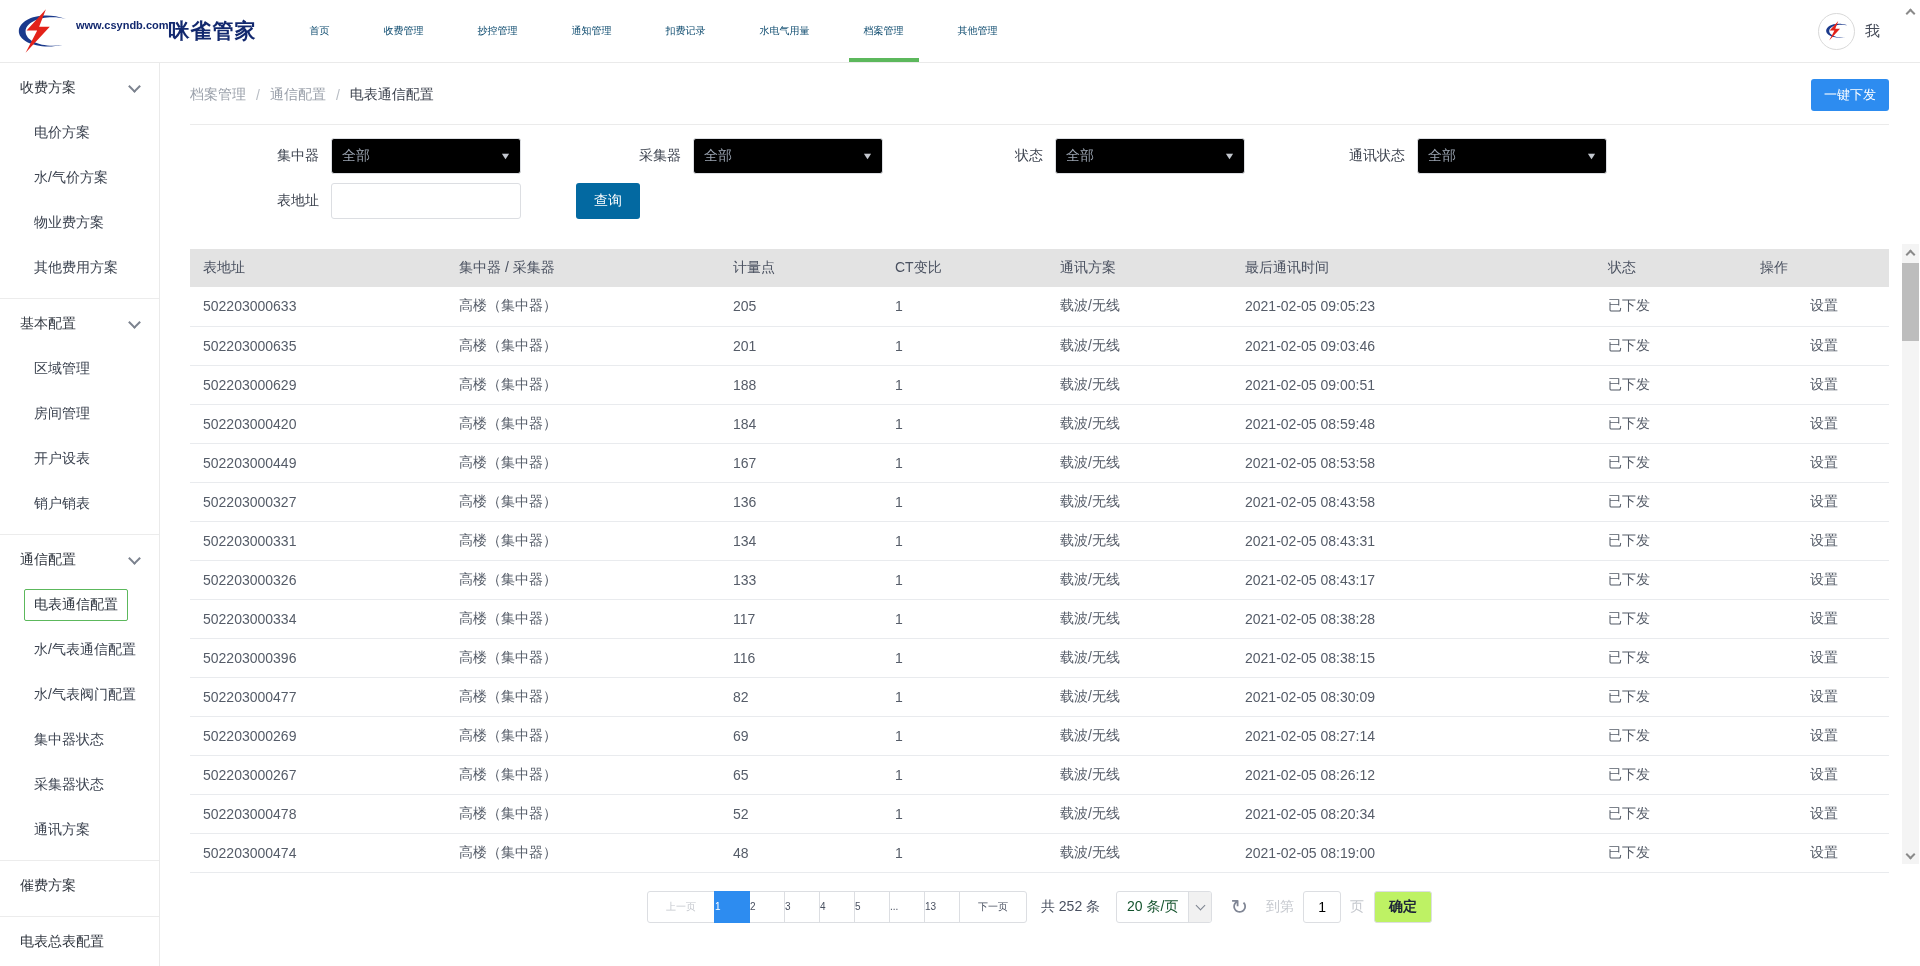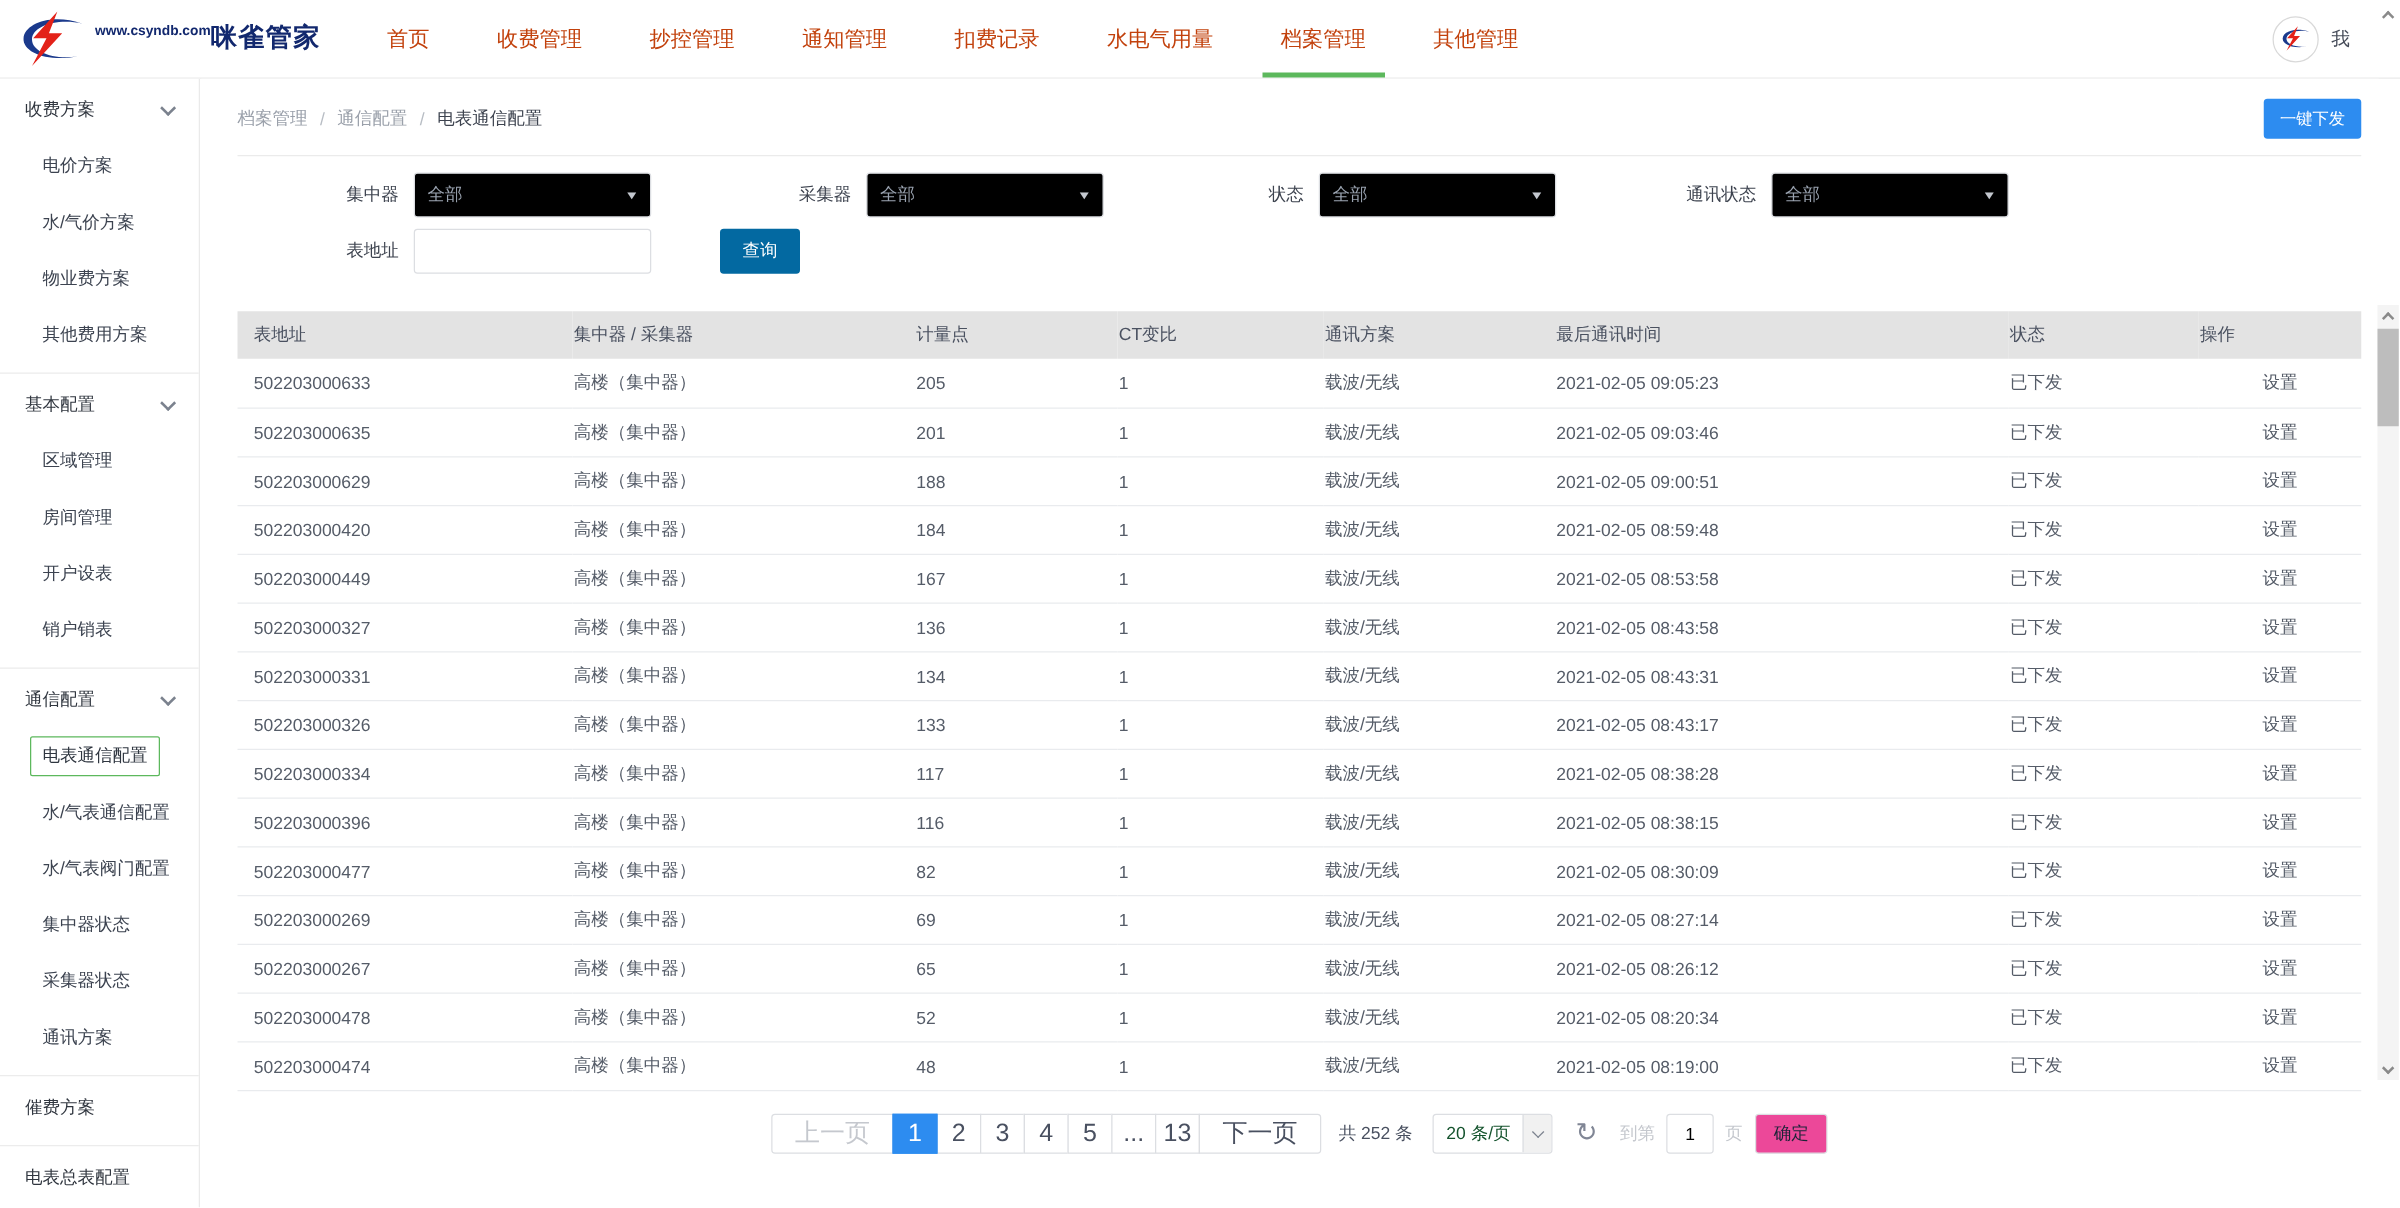--- a/index.html
+++ b/index.html
@@ -9,21 +9,21 @@
     background:#fff; color:#515a6e;
     font-family:"Liberation Sans","DejaVu Sans",sans-serif; font-size:14px;
   }
   
   .topbar { height:63px; display:flex; align-items:center; border-bottom:1px solid #eaeaea; padding-left:14px; background:#fff; }
   .brand { display:flex; align-items:center; }
   .brand-txt { margin-left:4px; display:flex; flex-direction:row; line-height:1.05; }
   .brand-url { font-size:11px; font-weight:bold; color:#12286e; }
   .brand-name { font-size:21px; font-weight:bold; color:#12286e; letter-spacing:1px; }
   .top-nav { display:flex; margin-left:26px; height:100%; }
-  .nav-item { padding:0 27px; display:flex; align-items:center; position:relative; color:#c2410c; font-size:17px; cursor:pointer; white-space:nowrap; }
+  .nav-item { padding:0 27px; display:flex; align-items:center; position:relative; color:#0c4a6e; font-size:10px; cursor:pointer; white-space:nowrap; }
   .nav-item.active::after { content:""; position:absolute; left:12px; right:12px; bottom:0; height:4px; background:#5cb85c; }
   .top-right { margin-left:auto; display:flex; align-items:center; margin-right:40px; }
   .avatar { width:37px; height:37px; border-radius:50%; border:1px solid #d9d9d9; display:flex; align-items:center; justify-content:center; cursor:pointer; background:#fff; }
   .user-label { margin-left:10px; font-size:15px; color:#464c59; cursor:pointer; }
   
   .sidebar { position:absolute; top:63px; left:0; bottom:0; width:160px; border-right:1px solid #eaeaea; background:#fff; }
   .side-group { border-bottom:1px solid #ececec; padding:3px 0 8px; }
   .side-group:last-child { border-bottom:none; }
   .group-header { height:44px; display:flex; align-items:center; justify-content:space-between; padding:0 20px; color:#30363f; cursor:pointer; }
   .chev { width:9px; height:9px; border-right:2px solid #7b828e; border-bottom:2px solid #7b828e; transform:rotate(45deg); margin-top:-4px; }
@@ -50,33 +50,33 @@
   
   .data-table { margin-top:30px; width:100%; border-collapse:collapse; table-layout:fixed; }
   .data-table thead th { background:#e3e3e3; height:38px; font-weight:normal; text-align:left; color:#4a5160; font-size:14px; }
   .data-table th:first-child, .data-table td:first-child { padding-left:13px; }
   .data-table tbody td { height:39px; border-bottom:1px solid #e9ebee; color:#555c68; font-size:14px; white-space:nowrap; overflow:hidden; }
   .cell-status { color:#6abf6a; }
   .cell-action { color:#2f3542; cursor:pointer;text-align:center; }
   
   .pager { margin-top:18px; display:flex; align-items:center; justify-content:center; }
   .pages { display:flex; }
-  .page-btn { min-width:36px; height:32px; line-height:30px; text-align:center; border:1px solid #dcdee2; background:#fff; margin-left:-1px; cursor:pointer; color:#495060; font-size:20px; }
+  .page-btn { min-width:36px; height:32px; line-height:30px; border:1px solid #dcdee2; background:#fff; margin-left:-1px; cursor:pointer; color:#495060; font-size:10px; }
   .page-btn.prev { padding:0 18px; border-radius:3px 0 0 3px; margin-left:0; color:#c5c8ce; cursor:default; }
   .page-btn.next { padding:0 18px; border-radius:0 3px 3px 0; }
   .page-btn.active { background:#2d8cf0; border-color:#2d8cf0; color:#fff; position:relative; z-index:1; }
   .total { margin:0 16px 0 14px; color:#495060; }
   .size-select { display:flex; align-items:stretch; height:32px; border:1px solid #dcdee2; border-radius:3px; overflow:hidden; cursor:pointer; background:#fff; }
   .size-select .sv { padding:0 10px; display:flex; align-items:center; color:#14532d; }
   .size-select .sbtn { width:23px; background:#f1f1f1; border-left:1px solid #dcdee2; display:flex; align-items:center; justify-content:center; }
   .mini-chev { width:7px; height:7px; border-right:1.5px solid #7b828e; border-bottom:1.5px solid #7b828e; transform:rotate(45deg); margin-top:-3px; }
   .refresh { margin:0 18px; font-size:21px; color:#808695; cursor:pointer; line-height:1; }
   .goto-label { color:#c5c8ce; }
   .goto-input { width:38px; height:32px; border:1px solid #dcdee2; border-radius:3px; text-align:center; margin:0 9px; font-size:14px; outline:none; font-family:inherit; }
-  .confirm-btn { margin-left:10px; height:32px; padding:0 14px; background:#ec4899; border:1px solid #dcdee2; border-radius:3px; font-weight:normal; color:#1c2438; font-size:14px; cursor:pointer; font-family:inherit; }
+  .confirm-btn { margin-left:10px; height:32px; padding:0 14px; background:#bef264; border:1px solid #dcdee2; border-radius:3px; font-weight:bold; color:#1c2438; font-size:14px; cursor:pointer; font-family:inherit; }
   
   .tbl-scroll { position:absolute; left:1902px; top:244px; width:17px; height:620px; background:#f4f4f4; }
   .sb-btn { height:17px; display:flex; align-items:center; justify-content:center; cursor:pointer; }
   .sb-btn.bottom { position:absolute; bottom:0; left:0; right:0; }
   .chev-up { width:7px; height:7px; border-left:2px solid #8a8a8a; border-top:2px solid #8a8a8a; transform:rotate(45deg); margin-top:3px; }
   .chev-dn { width:7px; height:7px; border-right:2px solid #8a8a8a; border-bottom:2px solid #8a8a8a; transform:rotate(45deg); margin-bottom:3px; }
   .sb-thumb { position:absolute; top:19px; left:0; width:17px; height:78px; background:#bdbdbd; cursor:pointer; }
   .page-up { position:absolute; left:1903px; top:5px; width:15px; height:14px; display:flex; align-items:center; justify-content:center; cursor:pointer; }
 </style>
 </head>

